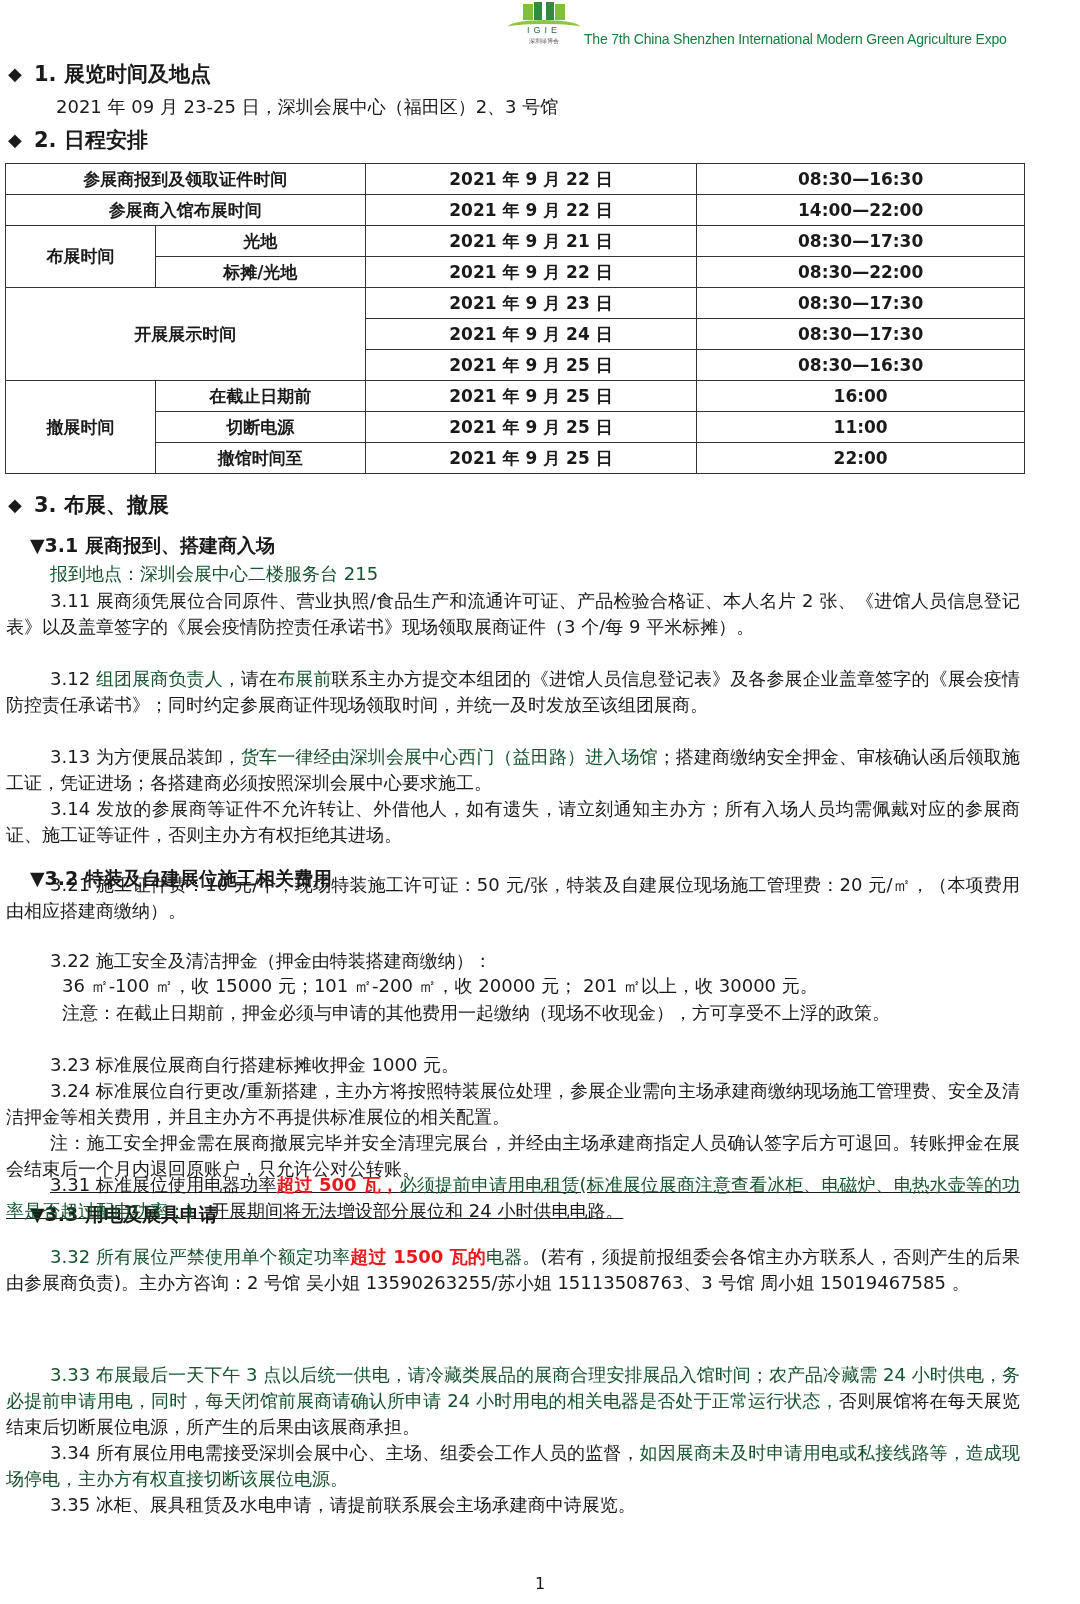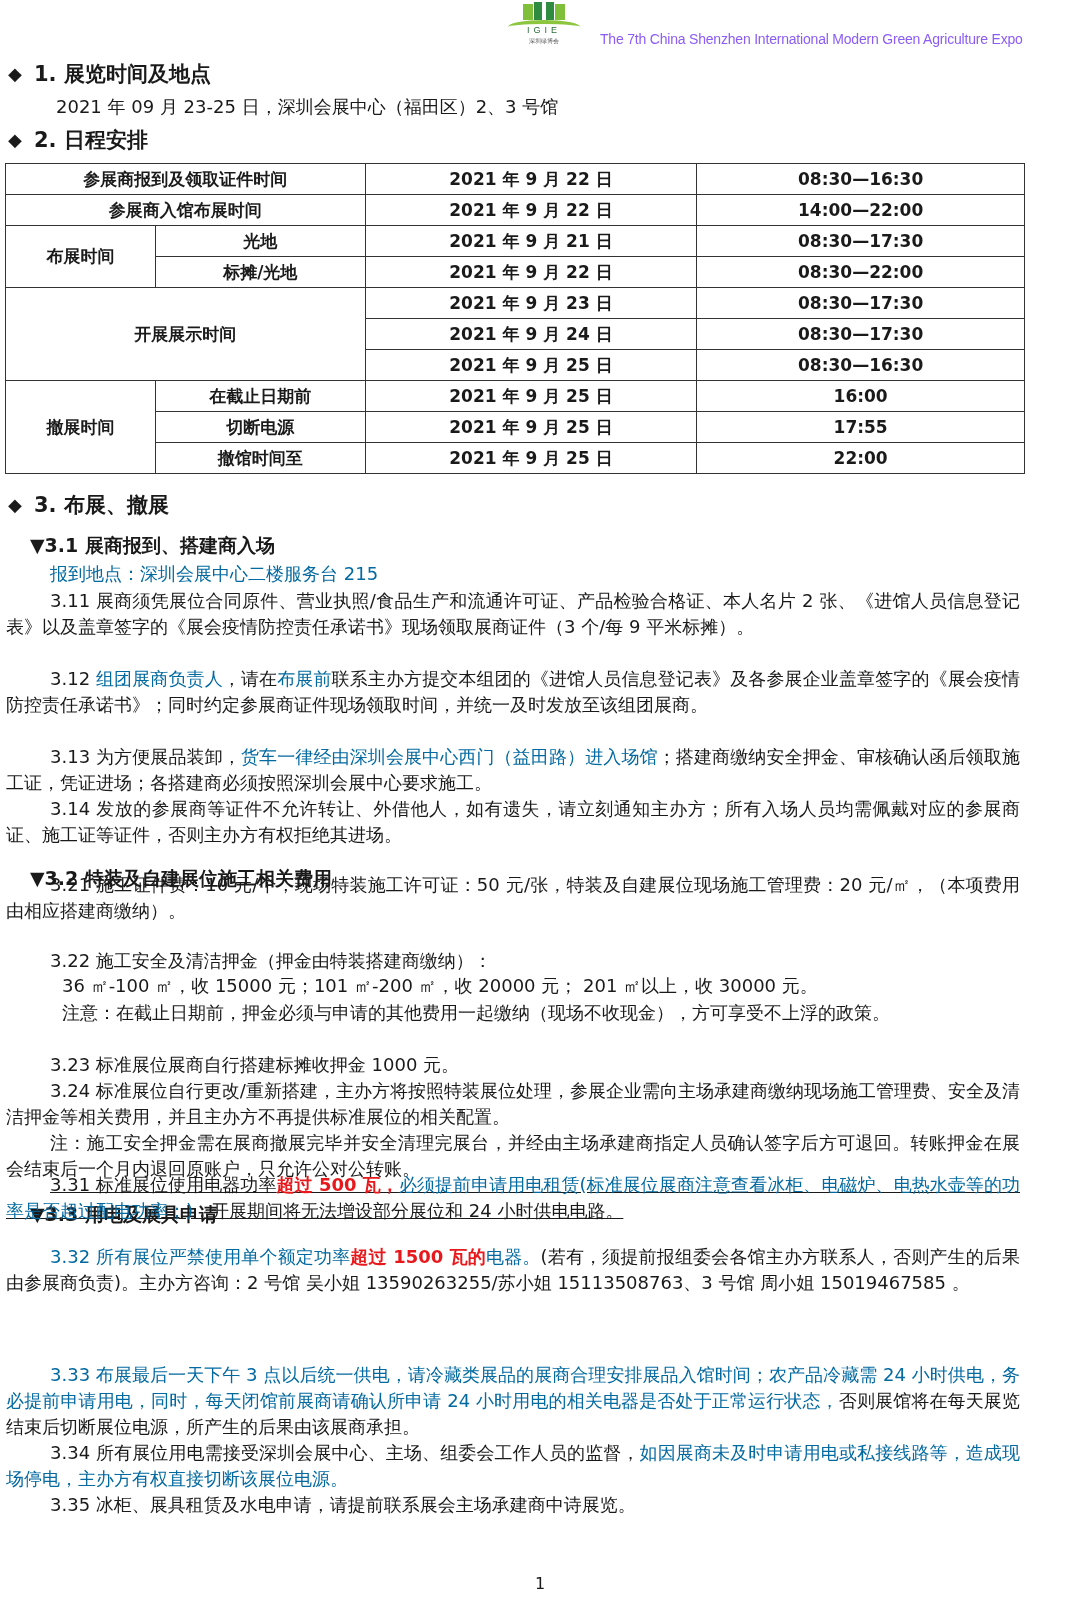--- a/index.html
+++ b/index.html
@@ -9,30 +9,30 @@
   .logo { position:absolute; left:8px; top:0; width:72px; height:50px; }
   .logo .book { position:absolute; left:14px; top:2px; width:44px; height:20px; }
   .logo .arc { position:absolute; left:0; top:20px; width:72px; height:10px;
                border-top:4px solid #8cc63f; border-radius:50% 50% 0 0; }
   .logo .igie { position:absolute; left:0; top:25px; width:72px; text-align:center;
                 font-size:9px; letter-spacing:4px; color:#2a6f3a; font-family:"Liberation Sans", sans-serif; }
   .logo .sub { position:absolute; left:0; top:37px; width:72px; text-align:center;
                font-size:6px; color:#555; }
   .h-title-cn { position:absolute; left:84px; top:4px; font-size:17px; font-weight:bold;
                 white-space:nowrap; color:#111; font-family:"DejaVu Sans", sans-serif; }
-  .h-title-en { position:absolute; left:100px; top:31px; font-size:14px; white-space:nowrap;
-                color:#8b5cf6; font-family:"Liberation Sans", sans-serif; letter-spacing:-0.2px; }
+  .h-title-en { position:absolute; left:84px; top:31px; font-size:14px; white-space:nowrap;
+                color:#15803d; font-family:"Liberation Sans", sans-serif; letter-spacing:-0.2px; }
 
   .sec { position:absolute; left:8px; font-size:21px; font-weight:bold; white-space:nowrap; }
   .sec .dia { display:inline-block; width:26px; font-size:18px; vertical-align:1px; }
   .line { position:absolute; font-size:18px; white-space:nowrap; }
   .sub-head { position:absolute; left:30px; font-size:19px; font-weight:bold; white-space:nowrap; }
   .para { position:absolute; left:6px; width:1014px; font-size:18px; line-height:26px;
           text-indent:44px; text-align:justify; }
-  .red { color:#0369a1; }
+  .red { color:#14532d; }
   .redb { color:#e8191c; font-weight:bold; }
 
   table.sched { position:absolute; left:5px; top:163px; width:1020px; border-collapse:collapse;
                 font-size:17px; }
   table.sched td { border:1.5px solid #333; text-align:center; height:30px; padding:0;font-weight:bold; }
   .pageno { position:absolute; left:0; width:1080px; top:1574px; text-align:center; font-size:16px; }
 </style>
 </head>
 <body>
 
@@ -104,21 +104,21 @@
   </tr>
   <tr>
     <td rowspan="3">撤展时间</td>
     <td>在截止日期前</td>
     <td>2021 年 9 月 25 日</td>
     <td>16:00</td>
   </tr>
   <tr>
     <td>切断电源</td>
     <td>2021 年 9 月 25 日</td>
-    <td>17:55</td>
+    <td>11:00</td>
   </tr>
   <tr>
     <td>撤馆时间至</td>
     <td>2021 年 9 月 25 日</td>
     <td>22:00</td>
   </tr>
 </tbody>
   </table>
 
 <div class="sec" style="top:491px;">

